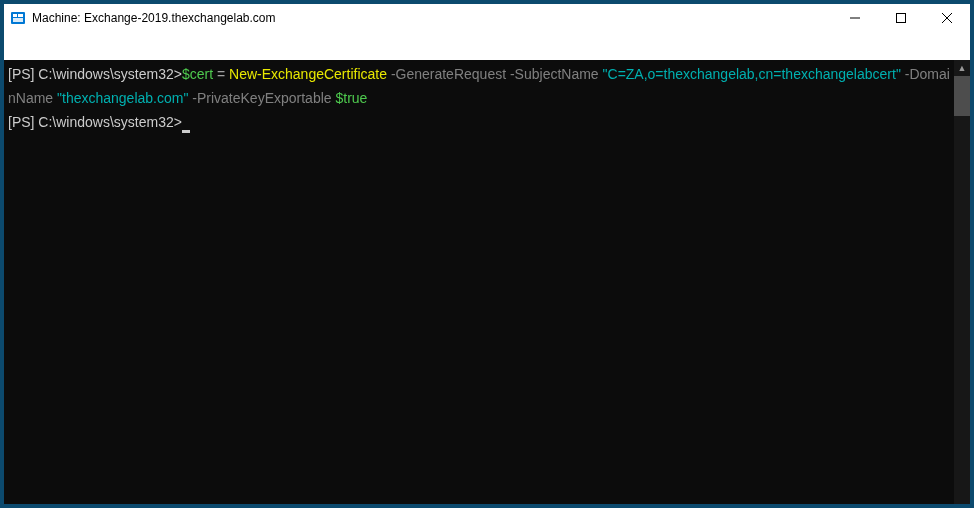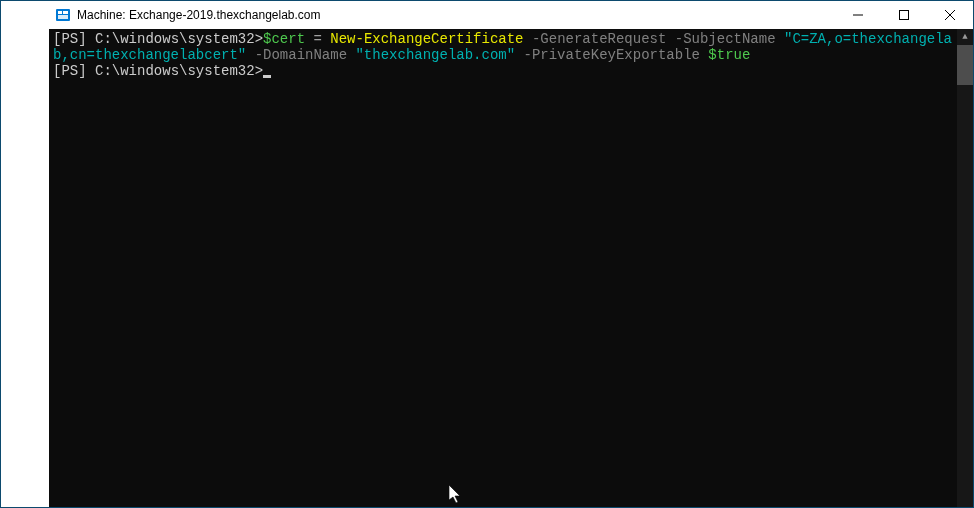--- a/index.html
+++ b/index.html
@@ -12,22 +12,21 @@
       height: 508px;
       font-family: "Segoe UI", Tahoma, sans-serif;
       background: #fff;
       overflow: hidden;
     }
     .window {
       width: 100%;
       height: 100%;
       display: flex;
       flex-direction: column;
-      border: 1px solid #0c4a6e;
-      padding-left: 48px;
+      border: 4px solid #0c4a6e;
     }
     .titlebar {
       height: 28px;
       background: #fff;
       display: flex;
       align-items: center;
       padding-left: 6px;
       font-size: 12px;
       color: #000;
     }
@@ -51,26 +50,27 @@
       height: 100%;
       display: flex;
       align-items: center;
       justify-content: center;
       cursor: pointer;
     }
     .terminal {
       flex: 1;
       background: #0c0c0c;
       color: #ccc;
-      font-family: Liberation Mono, monospace;
+      font-family: Liberation Sans, sans-serif;
       font-size: 14px;
-      line-height: 16px;
+      line-height: 24px;
       padding: 2px 0 2px 4px;
       position: relative;
       overflow: hidden;
+      margin-top: 28px;
     }
     .terminal-content {
       white-space: pre-wrap;
       word-break: break-all;
       position: relative;
       padding-right: 18px;
     }
     .scrollbar {
       position: absolute;
       right: 0;

